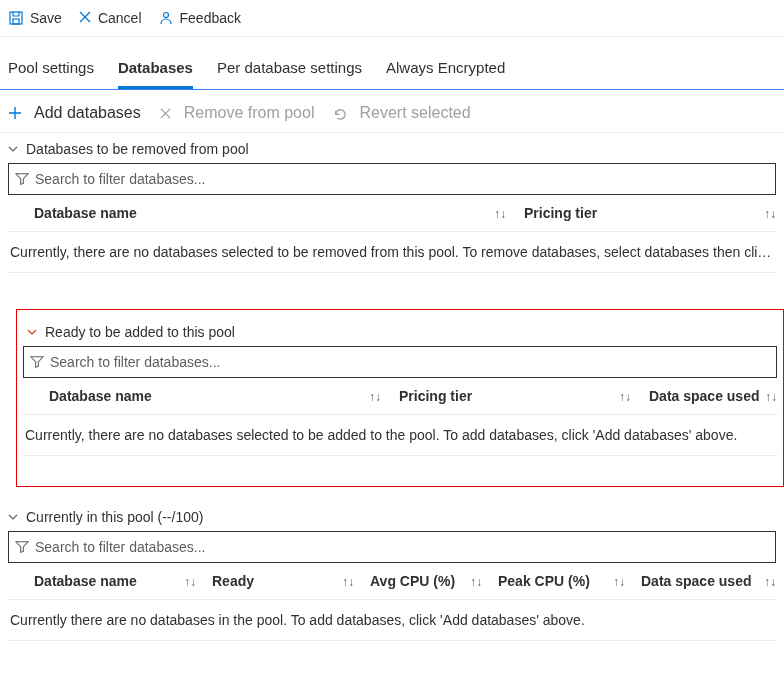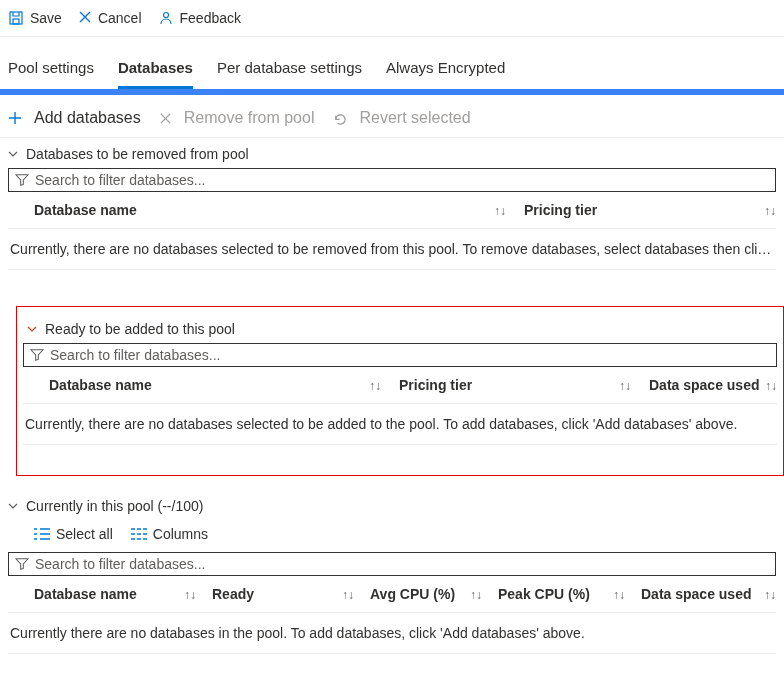--- a/index.html
+++ b/index.html
@@ -23,21 +23,21 @@
     gap: 6px;
     cursor: pointer;
     color: #323130;
     font-size: 14px;
   }
   .toolbar-btn .icon { color: #0078d4; }
   .tabs {
     display: flex;
     gap: 24px;
     padding: 22px 8px 0 8px;
-    border-bottom: 6px solid #3b82f6;
+    border-bottom: 1px solid #3b82f6;
   }
   .tab {
     padding-bottom: 10px;
     cursor: pointer;
     font-size: 15px;
     color: #323130;
     border-bottom: 3px solid transparent;
   }
   .tab.active {
     font-weight: 600;
@@ -69,21 +69,21 @@
     align-items: center;
     gap: 8px;
     padding: 8px 0 6px 0;
     cursor: pointer;
   }
   .section-header .chev { color:#605e5c; font-size:12px; }
   .filter-row {
     border: 1px solid #323130;
     display: flex;
     align-items: center;
-    height: 24px;
+    height: 32px;
     padding: 0 6px;
     gap:6px;
   }
   .filter-input {
     border: none;
     outline: none;
     flex: 1;
     font-size:14px;
     color:#323130;
   }
@@ -268,38 +268,20 @@
 
 <div class="section pool-section">
   <div class="section-header">
     <span class="chev">
       <svg width="10" height="10" viewBox="0 0 10 10" stroke="currentColor" stroke-width="1.2" fill="none">
           <path d="M1 3l4 4 4-4"></path>
         </svg>
     </span>
     <span>Currently in this pool (--/100)</span>
   </div>
-  <div class="pool-actions">
-    <div class="pool-action">
-      <span>
-        <svg width="16" height="14" viewBox="0 0 16 14" stroke="currentColor" stroke-width="1.6">
-            <path d="M0 2h3M0 7h3M0 12h3M6 2h10M6 7h10M6 12h10"></path>
-          </svg>
-      </span>
-      <span class="lbl">Select all</span>
-    </div>
-    <div class="pool-action">
-      <span>
-        <svg width="16" height="14" viewBox="0 0 16 14" stroke="currentColor" stroke-width="1.6">
-            <path d="M0 2h4M0 7h4M0 12h4M6 2h4M6 7h4M6 12h4M12 2h4M12 7h4M12 12h4"></path>
-          </svg>
-      </span>
-      <span class="lbl">Columns</span>
-    </div>
-  </div>
   <div class="filter-row">
     <span style="color:#605e5c">
       <svg width="14" height="14" viewBox="0 0 16 16" fill="none" stroke="currentColor" stroke-width="1.2">
           <path d="M1 2h14l-5.5 6v5l-3 1v-6z"></path>
         </svg>
     </span>
     <input class="filter-input" placeholder="Search to filter databases..." style="">
   </div>
   <div class="col-headers">
     <div class="col" style="flex:0 0 150px">

